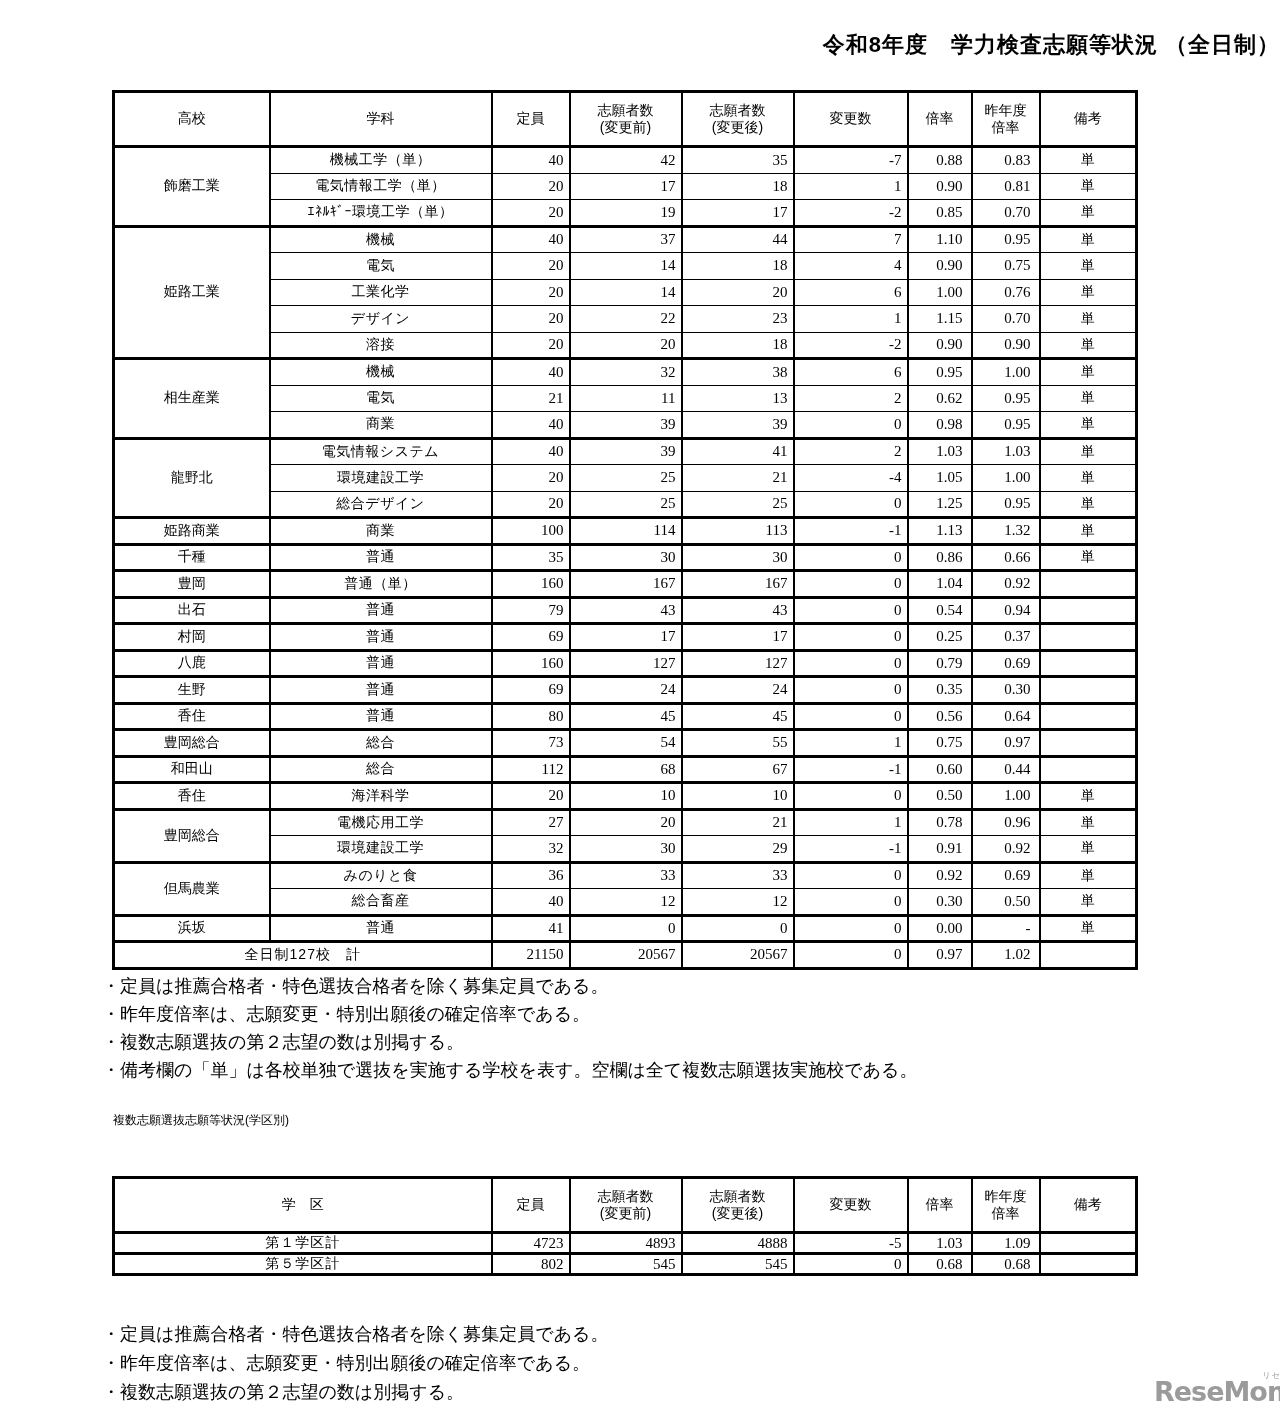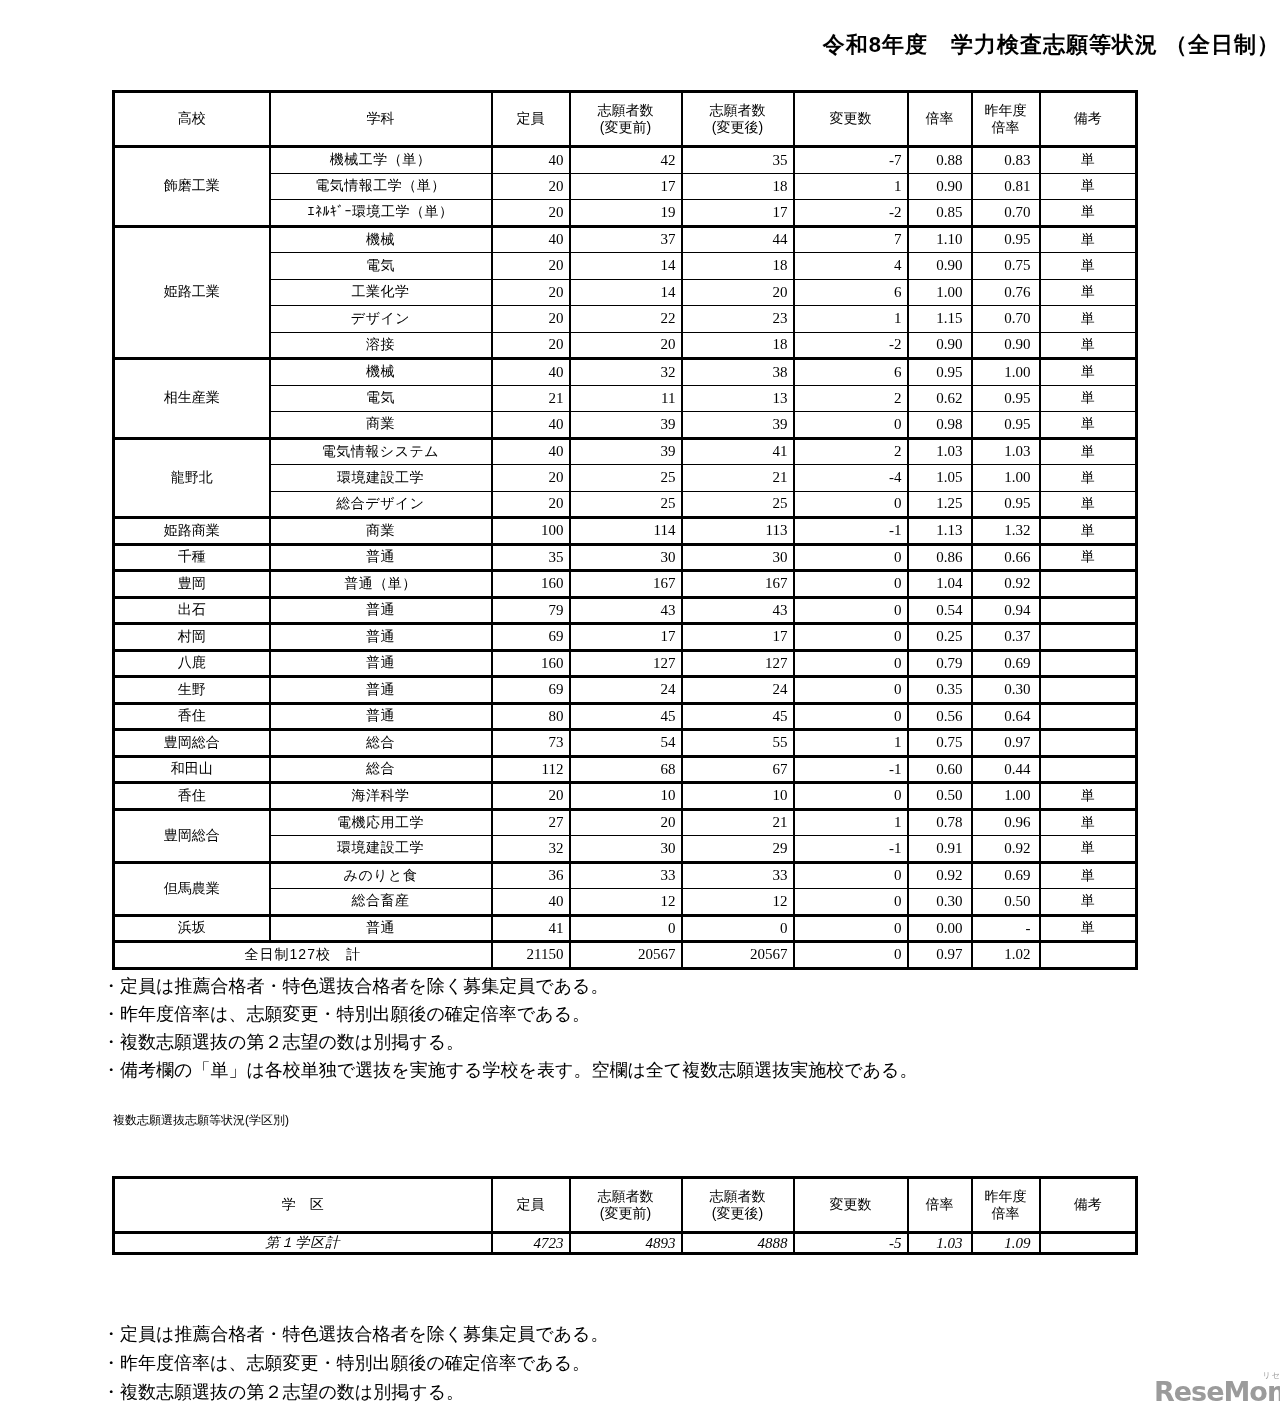--- a/index.html
+++ b/index.html
@@ -23,21 +23,21 @@
     border-left:2px solid #000;border-right:2px solid #000;
     border-top:1px solid #000;border-bottom:1px solid #000;
     padding:0;overflow:hidden;white-space:nowrap;
   }
   thead th{
     height:52px;font-size:14px;font-weight:normal;text-align:center;
     white-space:pre-line;line-height:1.25;
     border-top:3px solid #000;border-bottom:3px solid #000;
   }
   tbody tr{height:26.5px;}
-  #table2 tbody tr{height:15px;font-style:italic;}
+  #table2 tbody tr{height:15px;}
   tr.gs td{border-top:3px solid #000;}
   td.school,td.dept,td.note{text-align:center;font-size:14px;}
   td.dept{letter-spacing:0.5px;}
   td.num{
     text-align:right;padding-right:5px;font-size:15px;
     font-family:"Liberation Serif","DejaVu Serif",serif;
   }
   td.rate{padding-right:8px;}
   td.total-label,td.district{
     text-align:center;font-size:14px;letter-spacing:1px;
@@ -461,20 +461,30 @@
       <tr class="gs">
         <td class="district" colspan="2">第１学区計</td>
         <td class="num">4723</td>
         <td class="num">4893</td>
         <td class="num">4888</td>
         <td class="num">-5</td>
         <td class="num rate">1.03</td>
         <td class="num rate">1.09</td>
         <td class="note"></td>
       </tr>
+      <tr class="gs">
+        <td class="district" colspan="2">第５学区計</td>
+        <td class="num">802</td>
+        <td class="num">545</td>
+        <td class="num">545</td>
+        <td class="num">0</td>
+        <td class="num rate">0.68</td>
+        <td class="num rate">0.68</td>
+        <td class="note"></td>
+      </tr>
     </tbody>
 </table>
 
 <div class="footnotes" id="fn2">
     <div>・定員は推薦合格者・特色選抜合格者を除く募集定員である。</div>
     <div>・昨年度倍率は、志願変更・特別出願後の確定倍率である。</div>
     <div>・複数志願選抜の第２志望の数は別掲する。</div>
   </div>
 
 <div class="logo">

